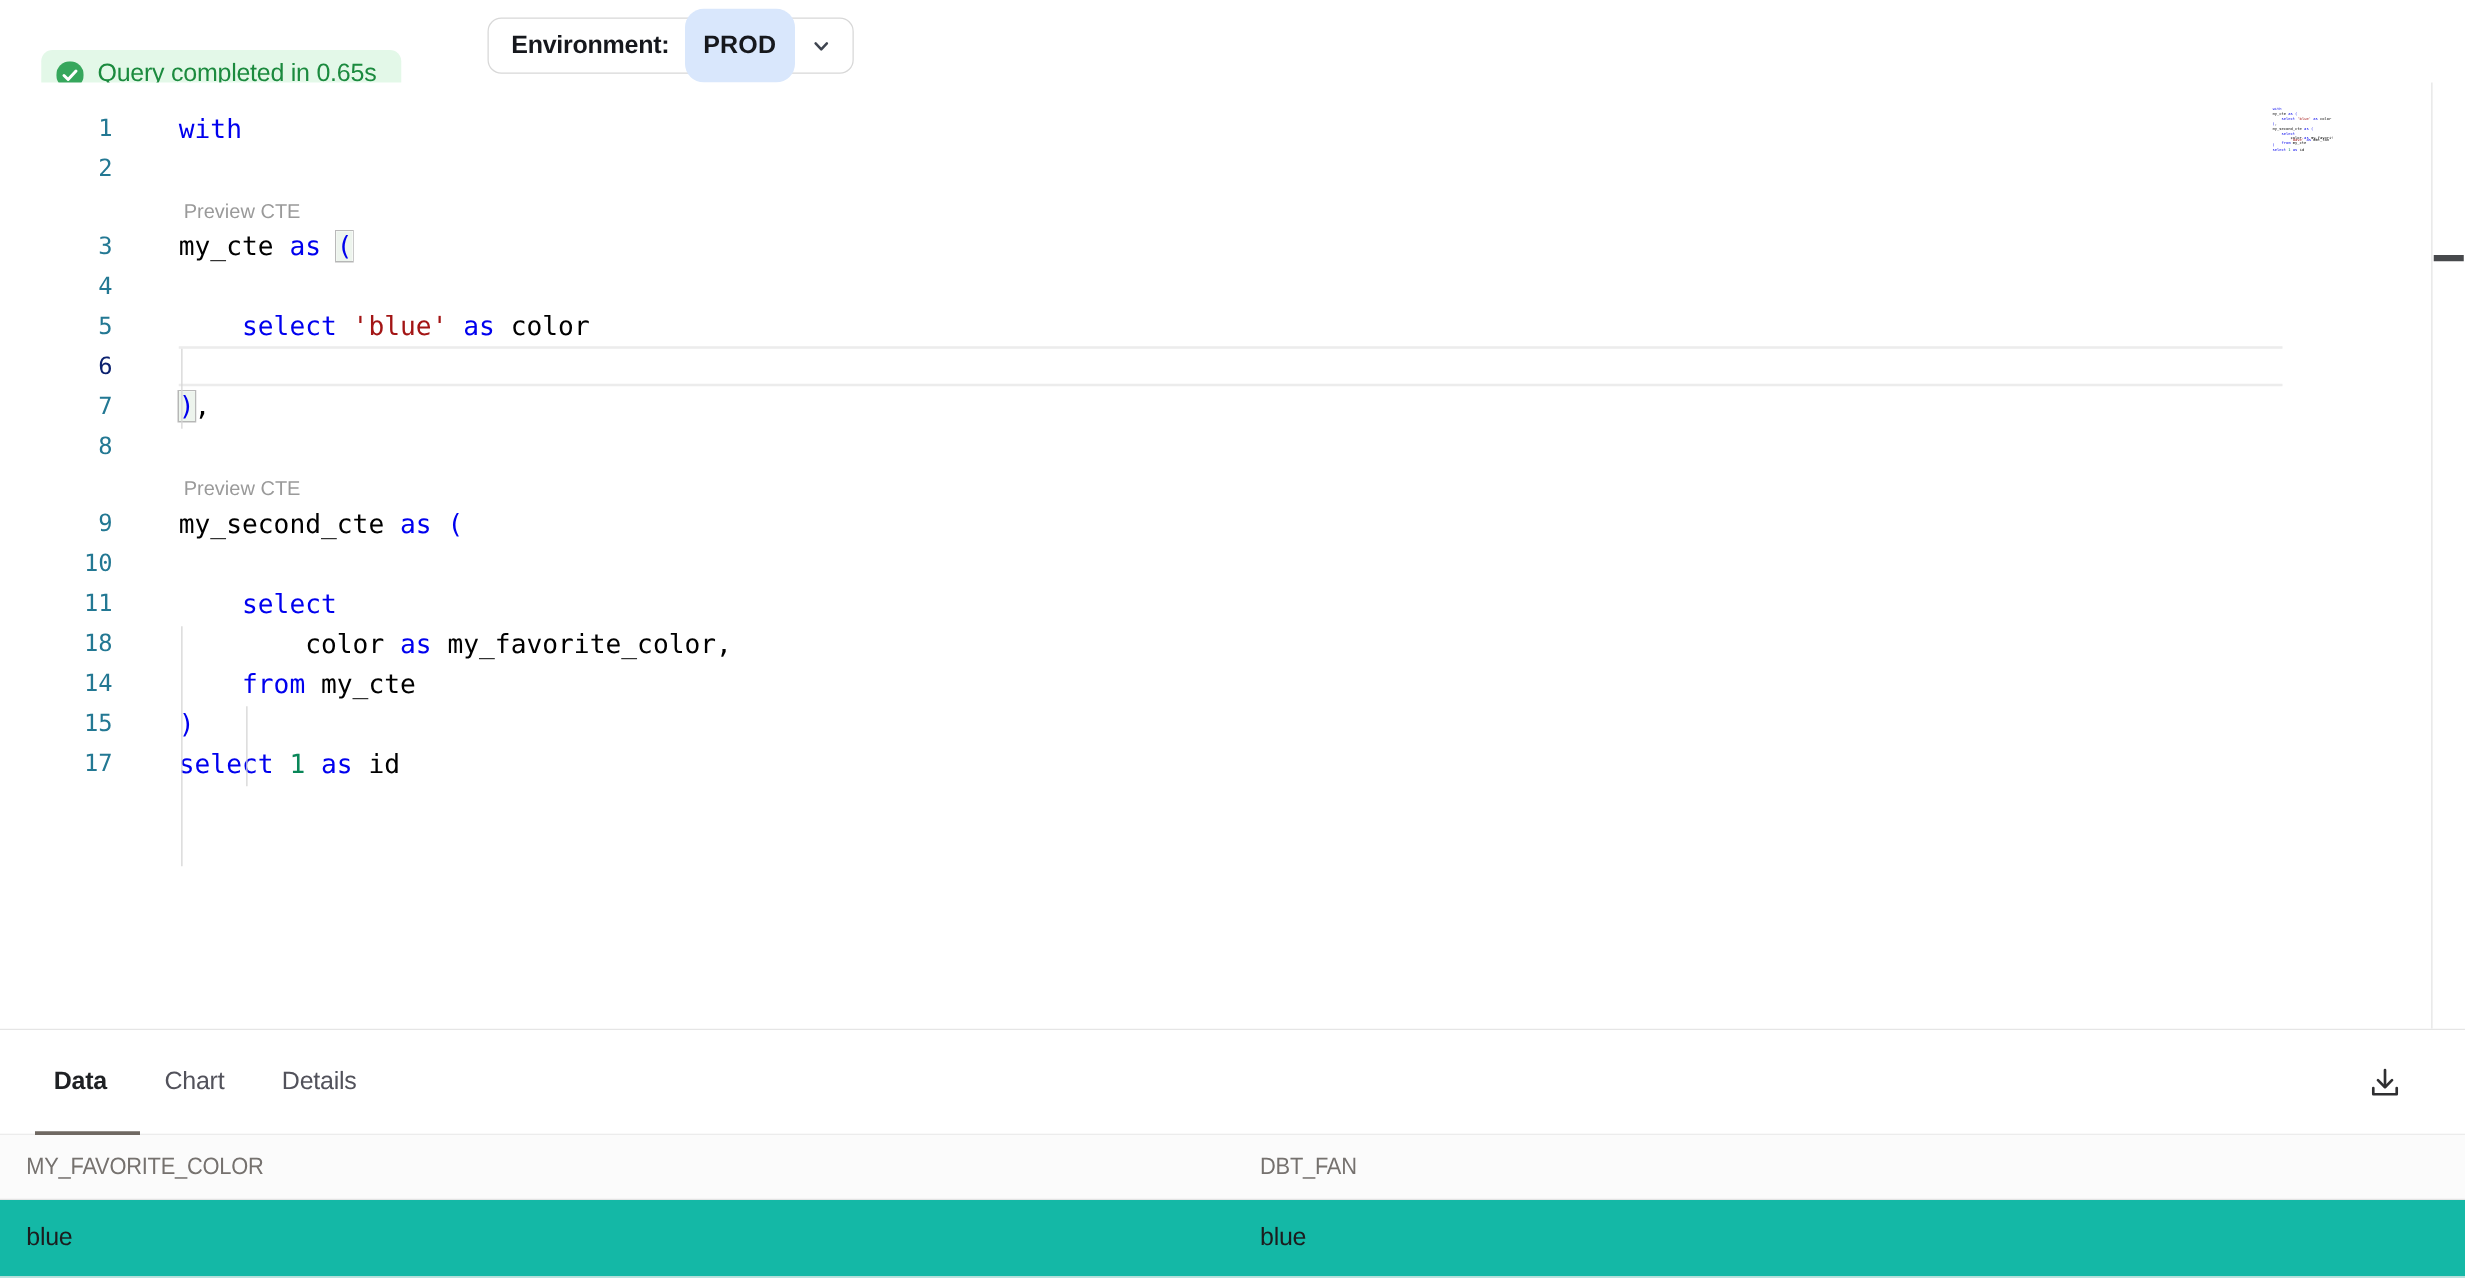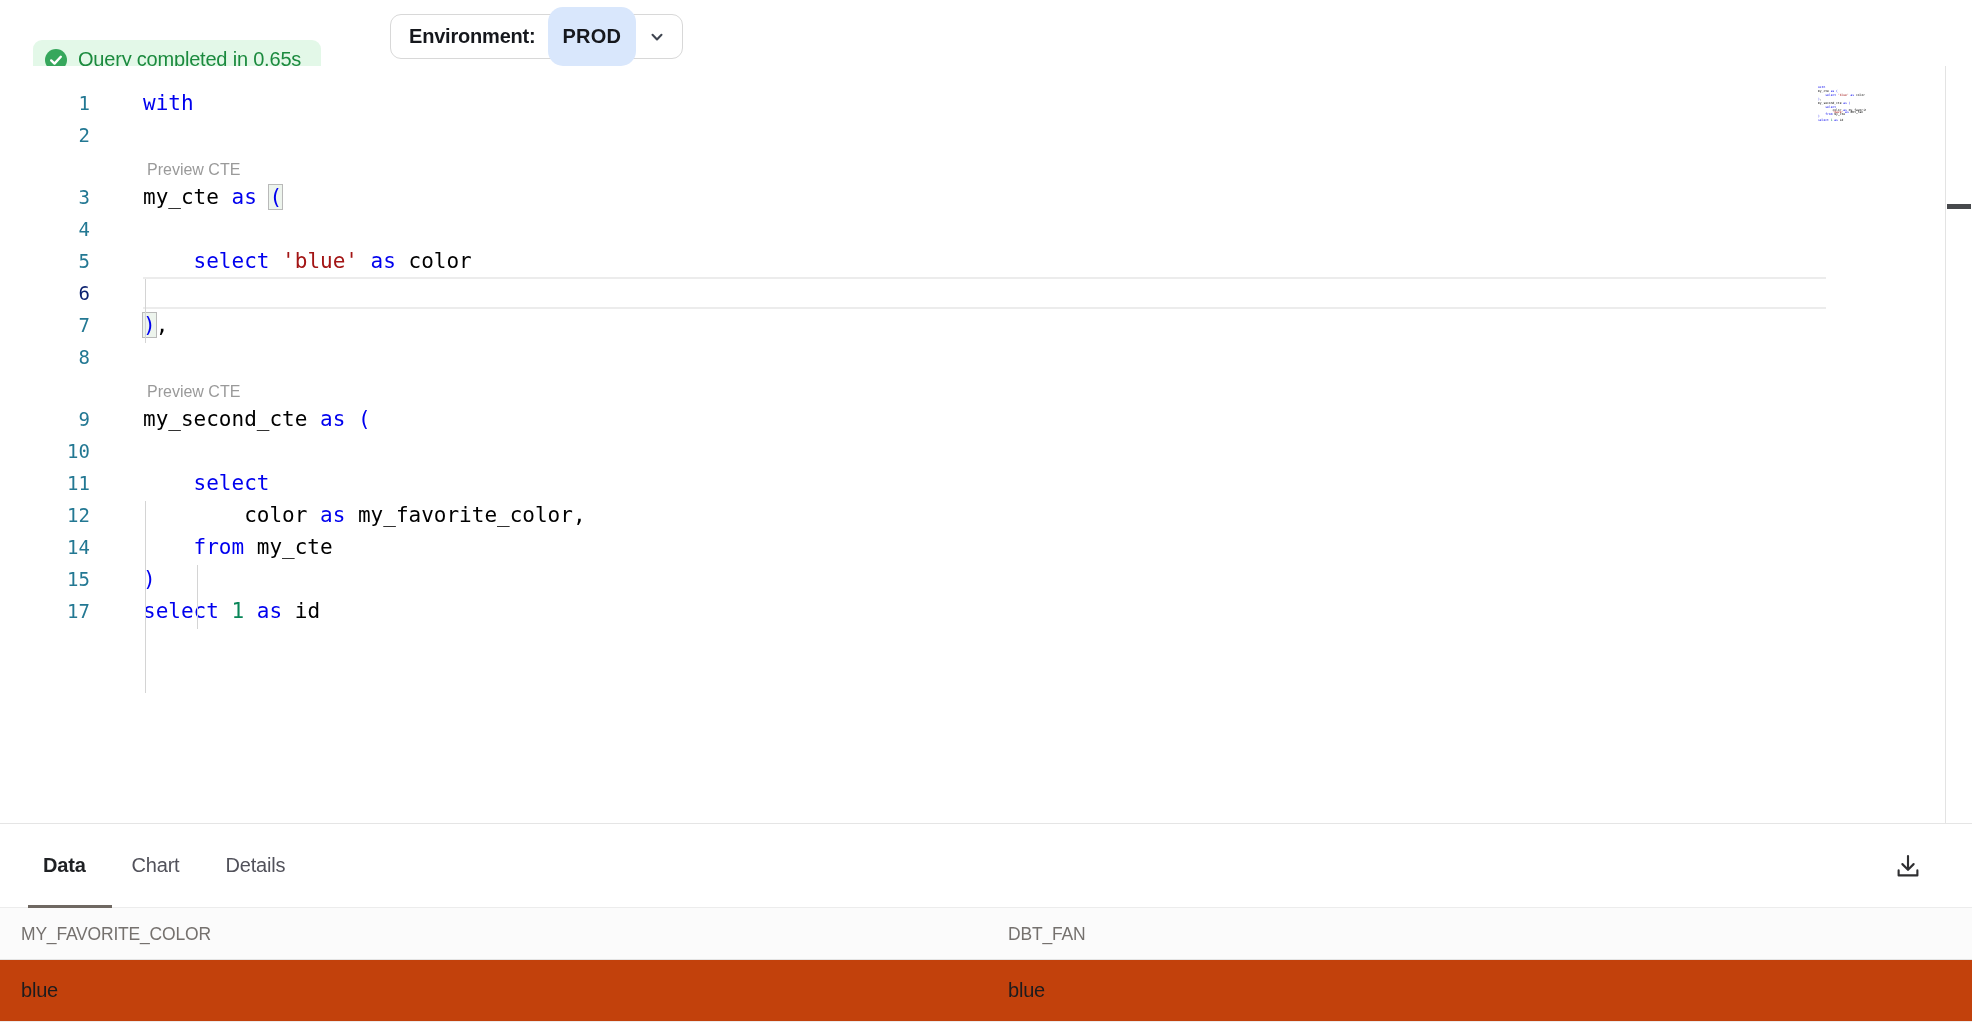--- a/index.html
+++ b/index.html
@@ -64,21 +64,21 @@
   .tab-underline { position:absolute; left:28px; top:81px; width:84px; height:3px; background:#6f6862; }
   .download-btn { position:absolute; right:44px; top:22px; width:40px; height:40px;
                   display:flex; align-items:center; justify-content:center; cursor:pointer; }
   .grid-header { display:flex; height:53px; background:#fbfbfb;
                  border-top:1px solid #ececec; border-bottom:1px solid #e4e4e4;
                  align-items:center; }
   .grid-header .cell-text { font-size:19px; color:#75716e; font-weight:500;
                  letter-spacing:-0.2px; transform:scaleX(0.92); transform-origin:left center;
                  display:inline-block; }
   .grid-row { display:flex; height:62px; align-items:center; border-bottom:1px solid #ececec;
-              background:#c2410c; }
+              background:#14b8a6; }
   .grid-row .cell-text { font-size:20px; color:#1c1c1e; letter-spacing:-0.2px; }
   .col-0 { width:988px; padding-left:21px; }
   .col-1 { flex:1; padding-left:20px; }
   svg { display:block; }
 </style>
 </head>
 <body>
 
 <div class="screen">
 
@@ -150,21 +150,21 @@
         </div>
         <div class="code-row">
           <span class="ln">10</span>
           <span class="code"></span>
         </div>
         <div class="code-row">
           <span class="ln">11</span>
           <span class="code"><span style="color: rgb(0, 0, 0);">    </span><span style="color: rgb(0, 0, 238);">select</span></span>
         </div>
         <div class="code-row">
-          <span class="ln">12</span>
+          <span class="ln">18</span>
           <span class="code"><span style="color: rgb(0, 0, 0);">        color </span><span style="color: rgb(0, 0, 238);">as </span><span style="color: rgb(0, 0, 0);">my_favorite_color,</span></span>
         </div>
         <div class="code-row">
           <span class="ln">14</span>
           <span class="code"><span style="color: rgb(0, 0, 0);">    </span><span style="color: rgb(0, 0, 238);">from </span><span style="color: rgb(0, 0, 0);">my_cte</span></span>
         </div>
         <div class="code-row">
           <span class="ln">15</span>
           <span class="code"><span style="color: rgb(0, 0, 238);">)</span></span>
         </div>

